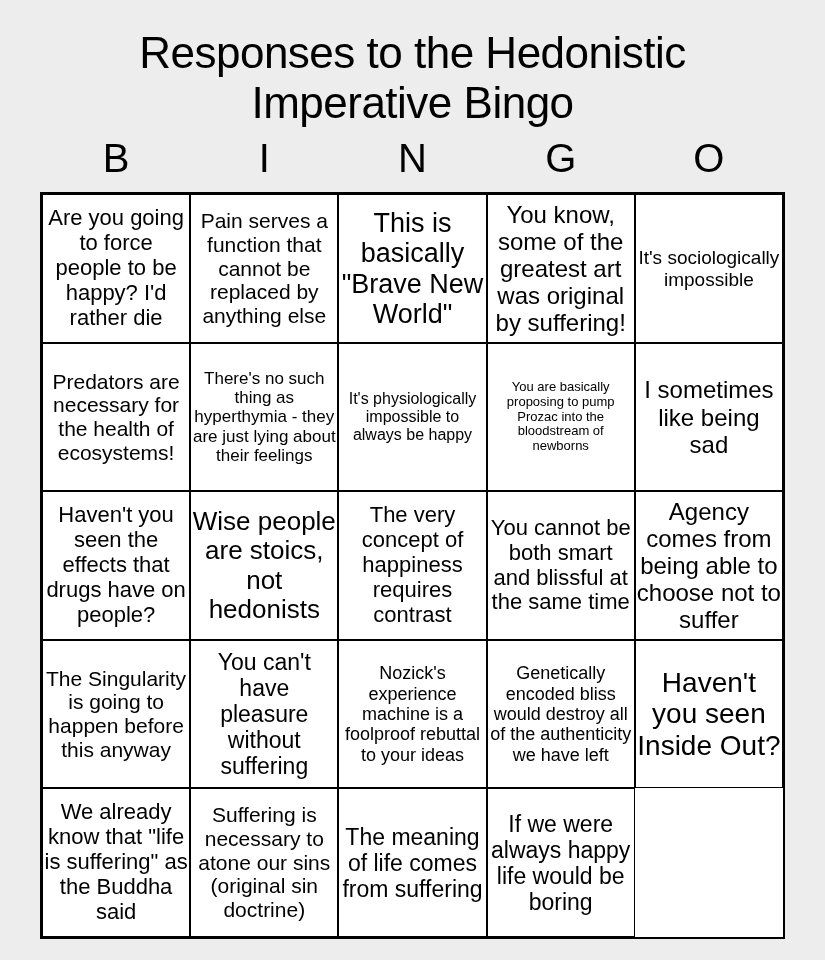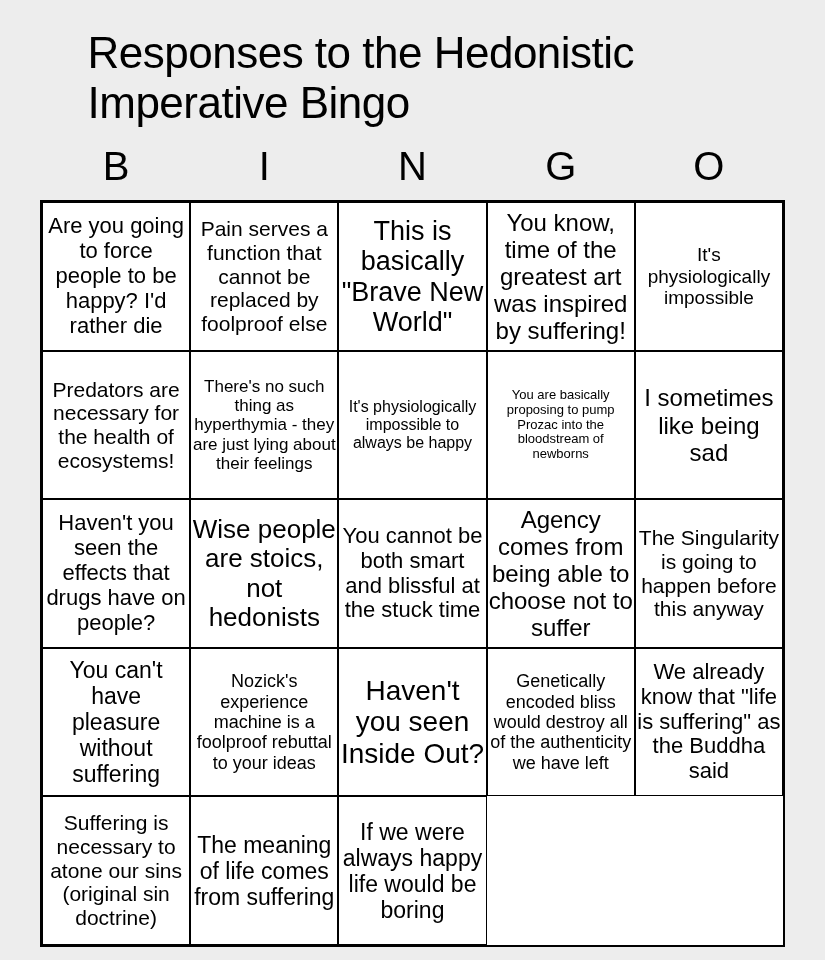--- a/index.html
+++ b/index.html
@@ -17,21 +17,22 @@
   .page {
     width: 825px;
     height: 960px;
     box-sizing: border-box;
     padding-top: 28px;
   }
   .title {
     font-size: 44px;
     font-weight: 400;
     line-height: 1.14;
-    margin: 0 auto 16px auto;
+    text-align: center;
+    margin: 0 auto 8px auto;
     max-width: 650px;
     letter-spacing: -0.5px;
   }
   .letters {
     width: 741px;
     margin: 0 auto 12px auto;
     display: grid;
     grid-template-columns: repeat(5, 1fr);
     height: 44px;
     align-items: center;
@@ -80,31 +81,31 @@
     <div class="letter">G</div>
     <div class="letter">O</div>
   </div>
 
   <div class="grid">
 
     <div class="cell" style="font-size:22px">
         <div class="cell-text">Are you going to force people to be happy? I'd rather die</div>
       </div>
     <div class="cell" style="font-size:21px">
-        <div class="cell-text">Pain serves a function that cannot be replaced by foolproof else</div>
+        <div class="cell-text">Pain serves a function that cannot be replaced by anything else</div>
       </div>
     <div class="cell" style="font-size:27px">
         <div class="cell-text">This is basically "Brave New World"</div>
       </div>
     <div class="cell" style="font-size:24px">
-        <div class="cell-text">You know, time of the greatest art was inspired by suffering!</div>
+        <div class="cell-text">You know, some of the greatest art was original by suffering!</div>
       </div>
 
     <div class="cell" style="font-size:19px">
-        <div class="cell-text">It's physiologically impossible</div>
+        <div class="cell-text">It's sociologically impossible</div>
       </div>
     <div class="cell" style="font-size:21px">
         <div class="cell-text">Predators are necessary for the health of ecosystems!</div>
       </div>
     <div class="cell" style="font-size:17px">
         <div class="cell-text">There's no such thing as hyperthymia - they are just lying about their feelings</div>
       </div>
     <div class="cell" style="font-size:16px">
         <div class="cell-text">It's physiologically impossible to always be happy</div>
       </div>
@@ -115,41 +116,44 @@
     <div class="cell" style="font-size:24px">
         <div class="cell-text">I sometimes like being sad</div>
       </div>
     <div class="cell" style="font-size:22px">
         <div class="cell-text">Haven't you seen the effects that drugs have on people?</div>
       </div>
     <div class="cell" style="font-size:26px">
         <div class="cell-text">Wise people are stoics, not hedonists</div>
       </div>
     <div class="cell" style="font-size:22px">
-        <div class="cell-text">You cannot be both smart and blissful at the stuck time</div>
+        <div class="cell-text">The very concept of happiness requires contrast</div>
+      </div>
+    <div class="cell" style="font-size:22px">
+        <div class="cell-text">You cannot be both smart and blissful at the same time</div>
       </div>
 
     <div class="cell" style="font-size:24px">
         <div class="cell-text">Agency comes from being able to choose not to suffer</div>
       </div>
     <div class="cell" style="font-size:21px">
         <div class="cell-text">The Singularity is going to happen before this anyway</div>
       </div>
     <div class="cell" style="font-size:23px">
         <div class="cell-text">You can't have pleasure without suffering</div>
       </div>
     <div class="cell" style="font-size:18px">
         <div class="cell-text">Nozick's experience machine is a foolproof rebuttal to your ideas</div>
       </div>
+    <div class="cell" style="font-size:18px">
+        <div class="cell-text">Genetically encoded bliss would destroy all of the authenticity we have left</div>
+      </div>
+
     <div class="cell" style="font-size:28px">
         <div class="cell-text">Haven't you seen Inside Out?</div>
-      </div>
-
-    <div class="cell" style="font-size:18px">
-        <div class="cell-text">Genetically encoded bliss would destroy all of the authenticity we have left</div>
       </div>
     <div class="cell" style="font-size:22px">
         <div class="cell-text">We already know that "life is suffering" as the Buddha said</div>
       </div>
     <div class="cell" style="font-size:21px">
         <div class="cell-text">Suffering is necessary to atone our sins (original sin doctrine)</div>
       </div>
     <div class="cell" style="font-size:23px">
         <div class="cell-text">The meaning of life comes from suffering</div>
       </div>

